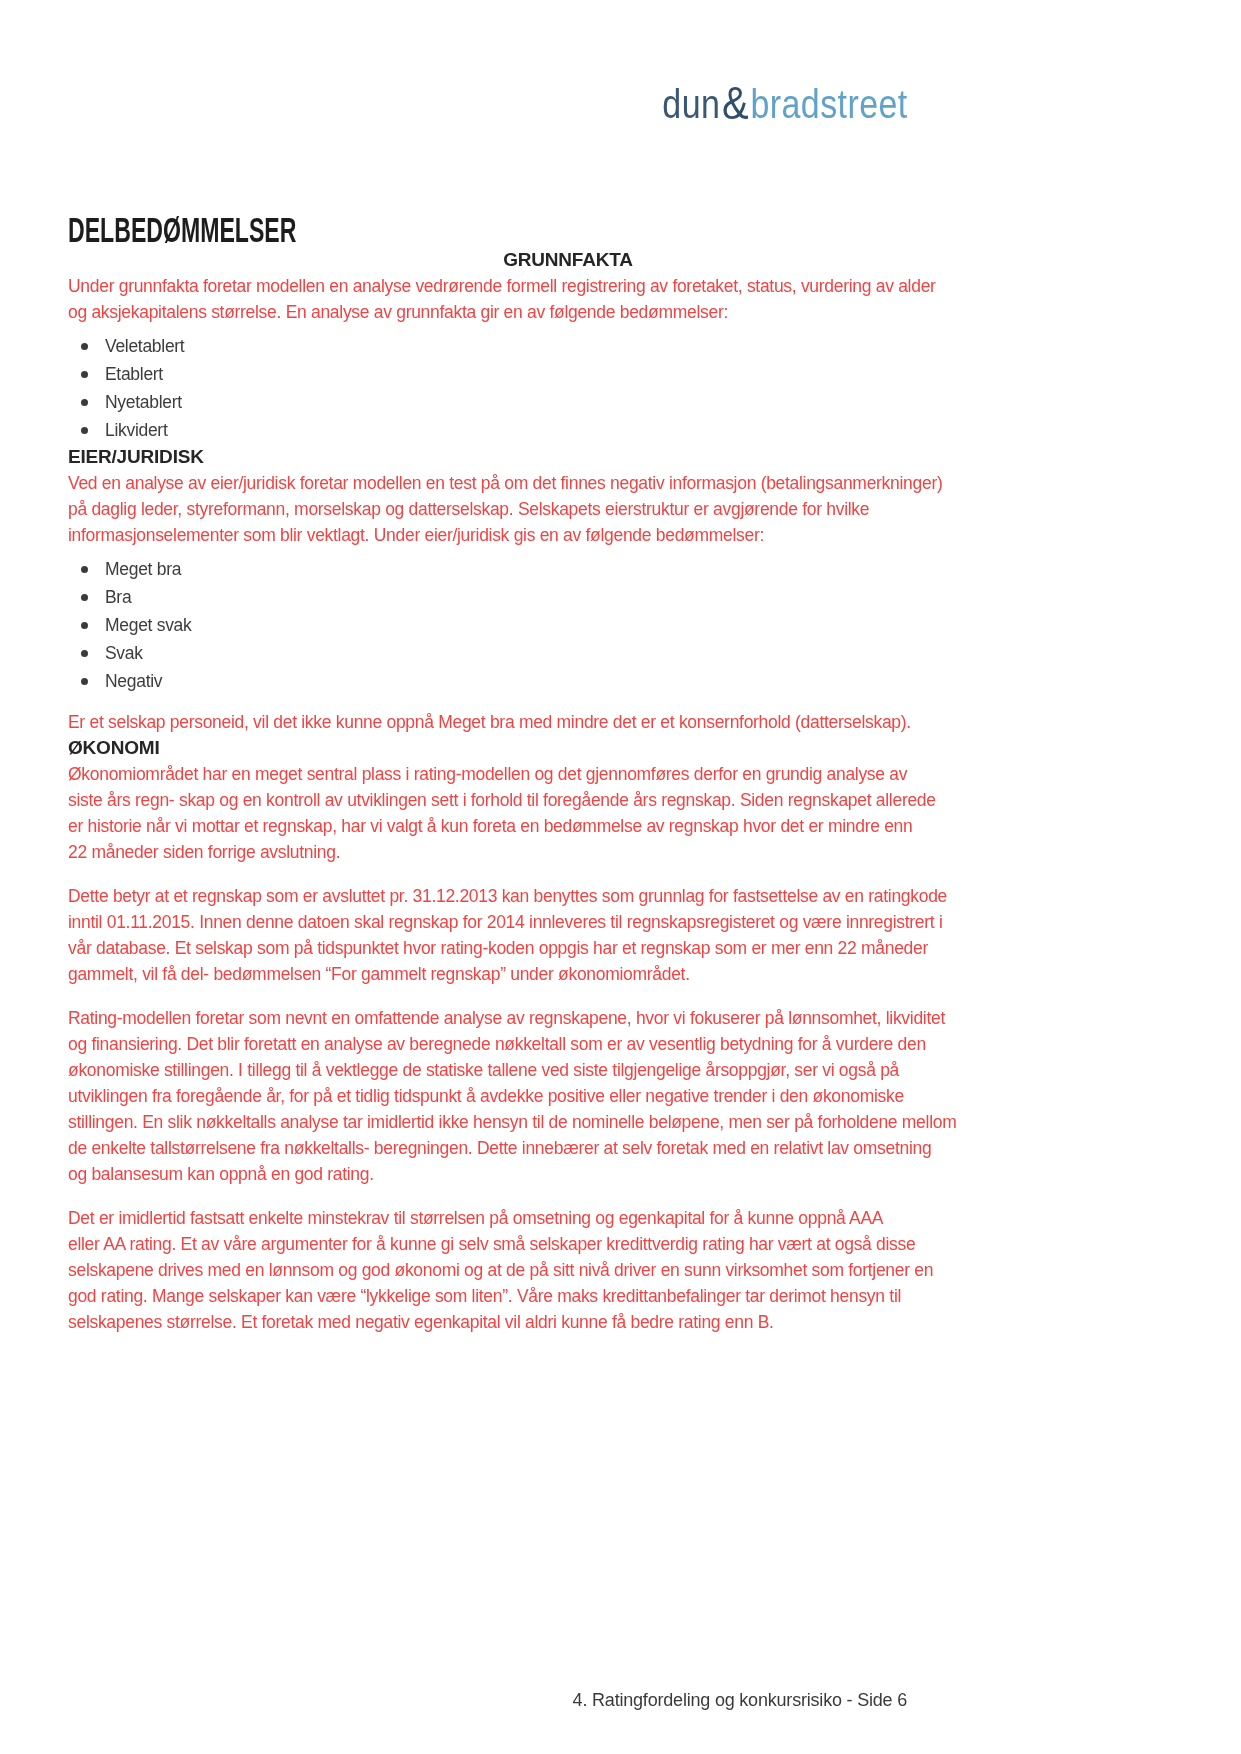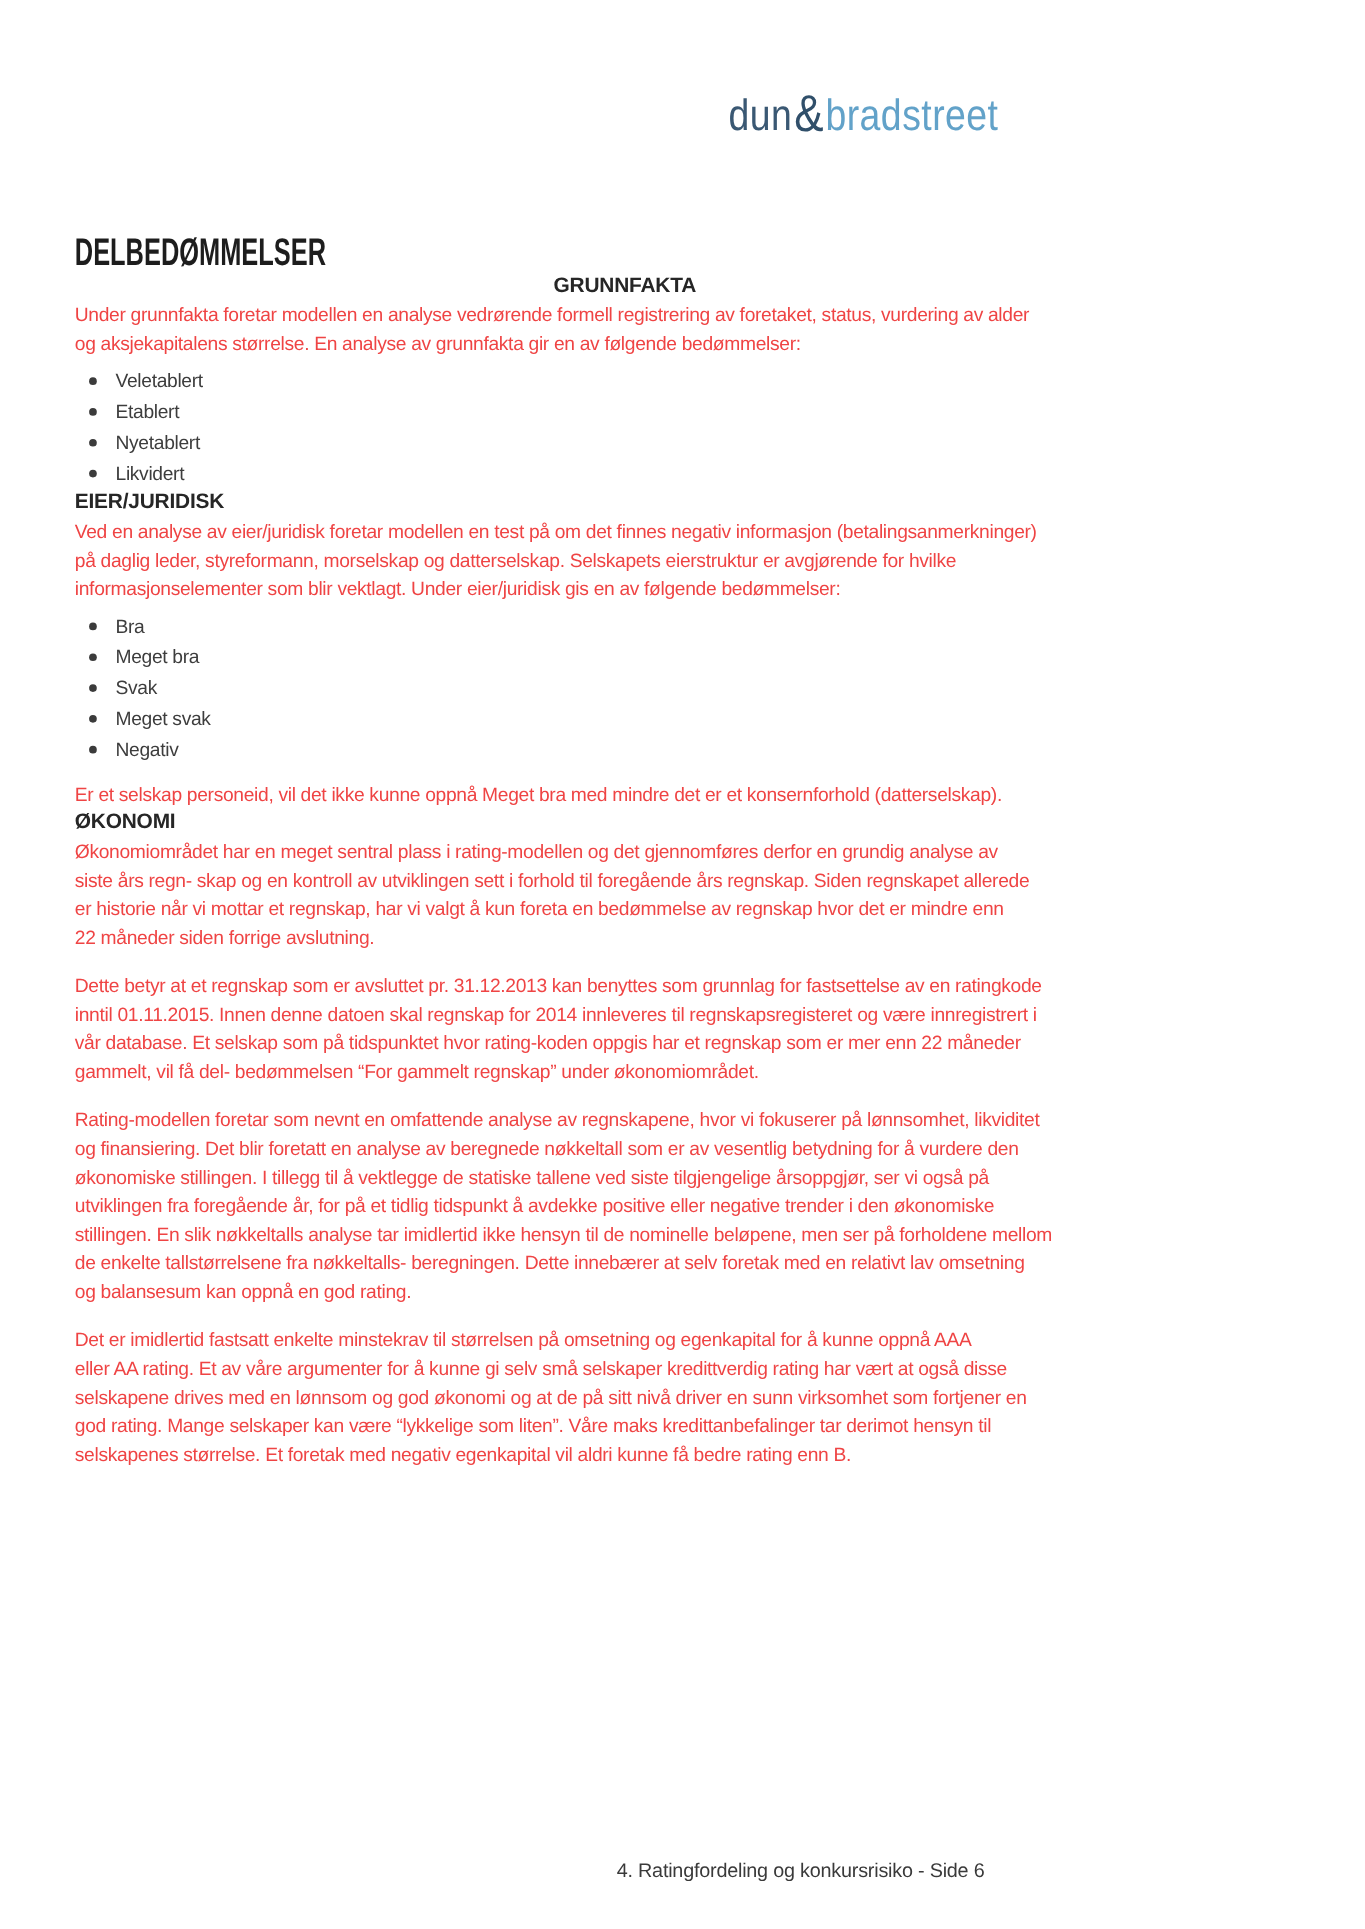--- a/index.html
+++ b/index.html
@@ -75,21 +75,21 @@
   .dot {
     width: 7px; height: 7px;
     border-radius: 50%;
     background: #3b3b3b;
     margin: 0 17px 0 13px;
     flex: none;
   }
 
   .footer {
     position: absolute;
-    right: 192px;
+    right: 180px;
     bottom: 43px;
     font-size: 18px;
     color: #3a3a3a;
     letter-spacing: -0.2px;
     margin-top: 16px;
   }
 </style>
 </head>
 <body>
 
@@ -130,33 +130,33 @@
     </section>
 
     <section>
       <h2 class="section-heading h2-eier">EIER/JURIDISK</h2>
       <p class="para">Ved en analyse av eier/juridisk foretar modellen en test på om det finnes negativ informasjon (betalingsanmerkninger)
 på daglig leder, styreformann, morselskap og datterselskap. Selskapets eierstruktur er avgjørende for hvilke
 informasjonselementer som blir vektlagt. Under eier/juridisk gis en av følgende bedømmelser:</p>
       <ul class="bullets">
         <li>
             <span class="dot"></span>
+            <span>Meget bra</span>
+          </li>
+        <li>
+            <span class="dot"></span>
             <span>Bra</span>
           </li>
         <li>
             <span class="dot"></span>
-            <span>Meget bra</span>
+            <span>Meget svak</span>
           </li>
         <li>
             <span class="dot"></span>
             <span>Svak</span>
-          </li>
-        <li>
-            <span class="dot"></span>
-            <span>Meget svak</span>
           </li>
         <li>
             <span class="dot"></span>
             <span>Negativ</span>
           </li>
       </ul>
       <p class="para note">Er et selskap personeid, vil det ikke kunne oppnå Meget bra med mindre det er et konsernforhold (datterselskap).</p>
     </section>
 
     <section>

